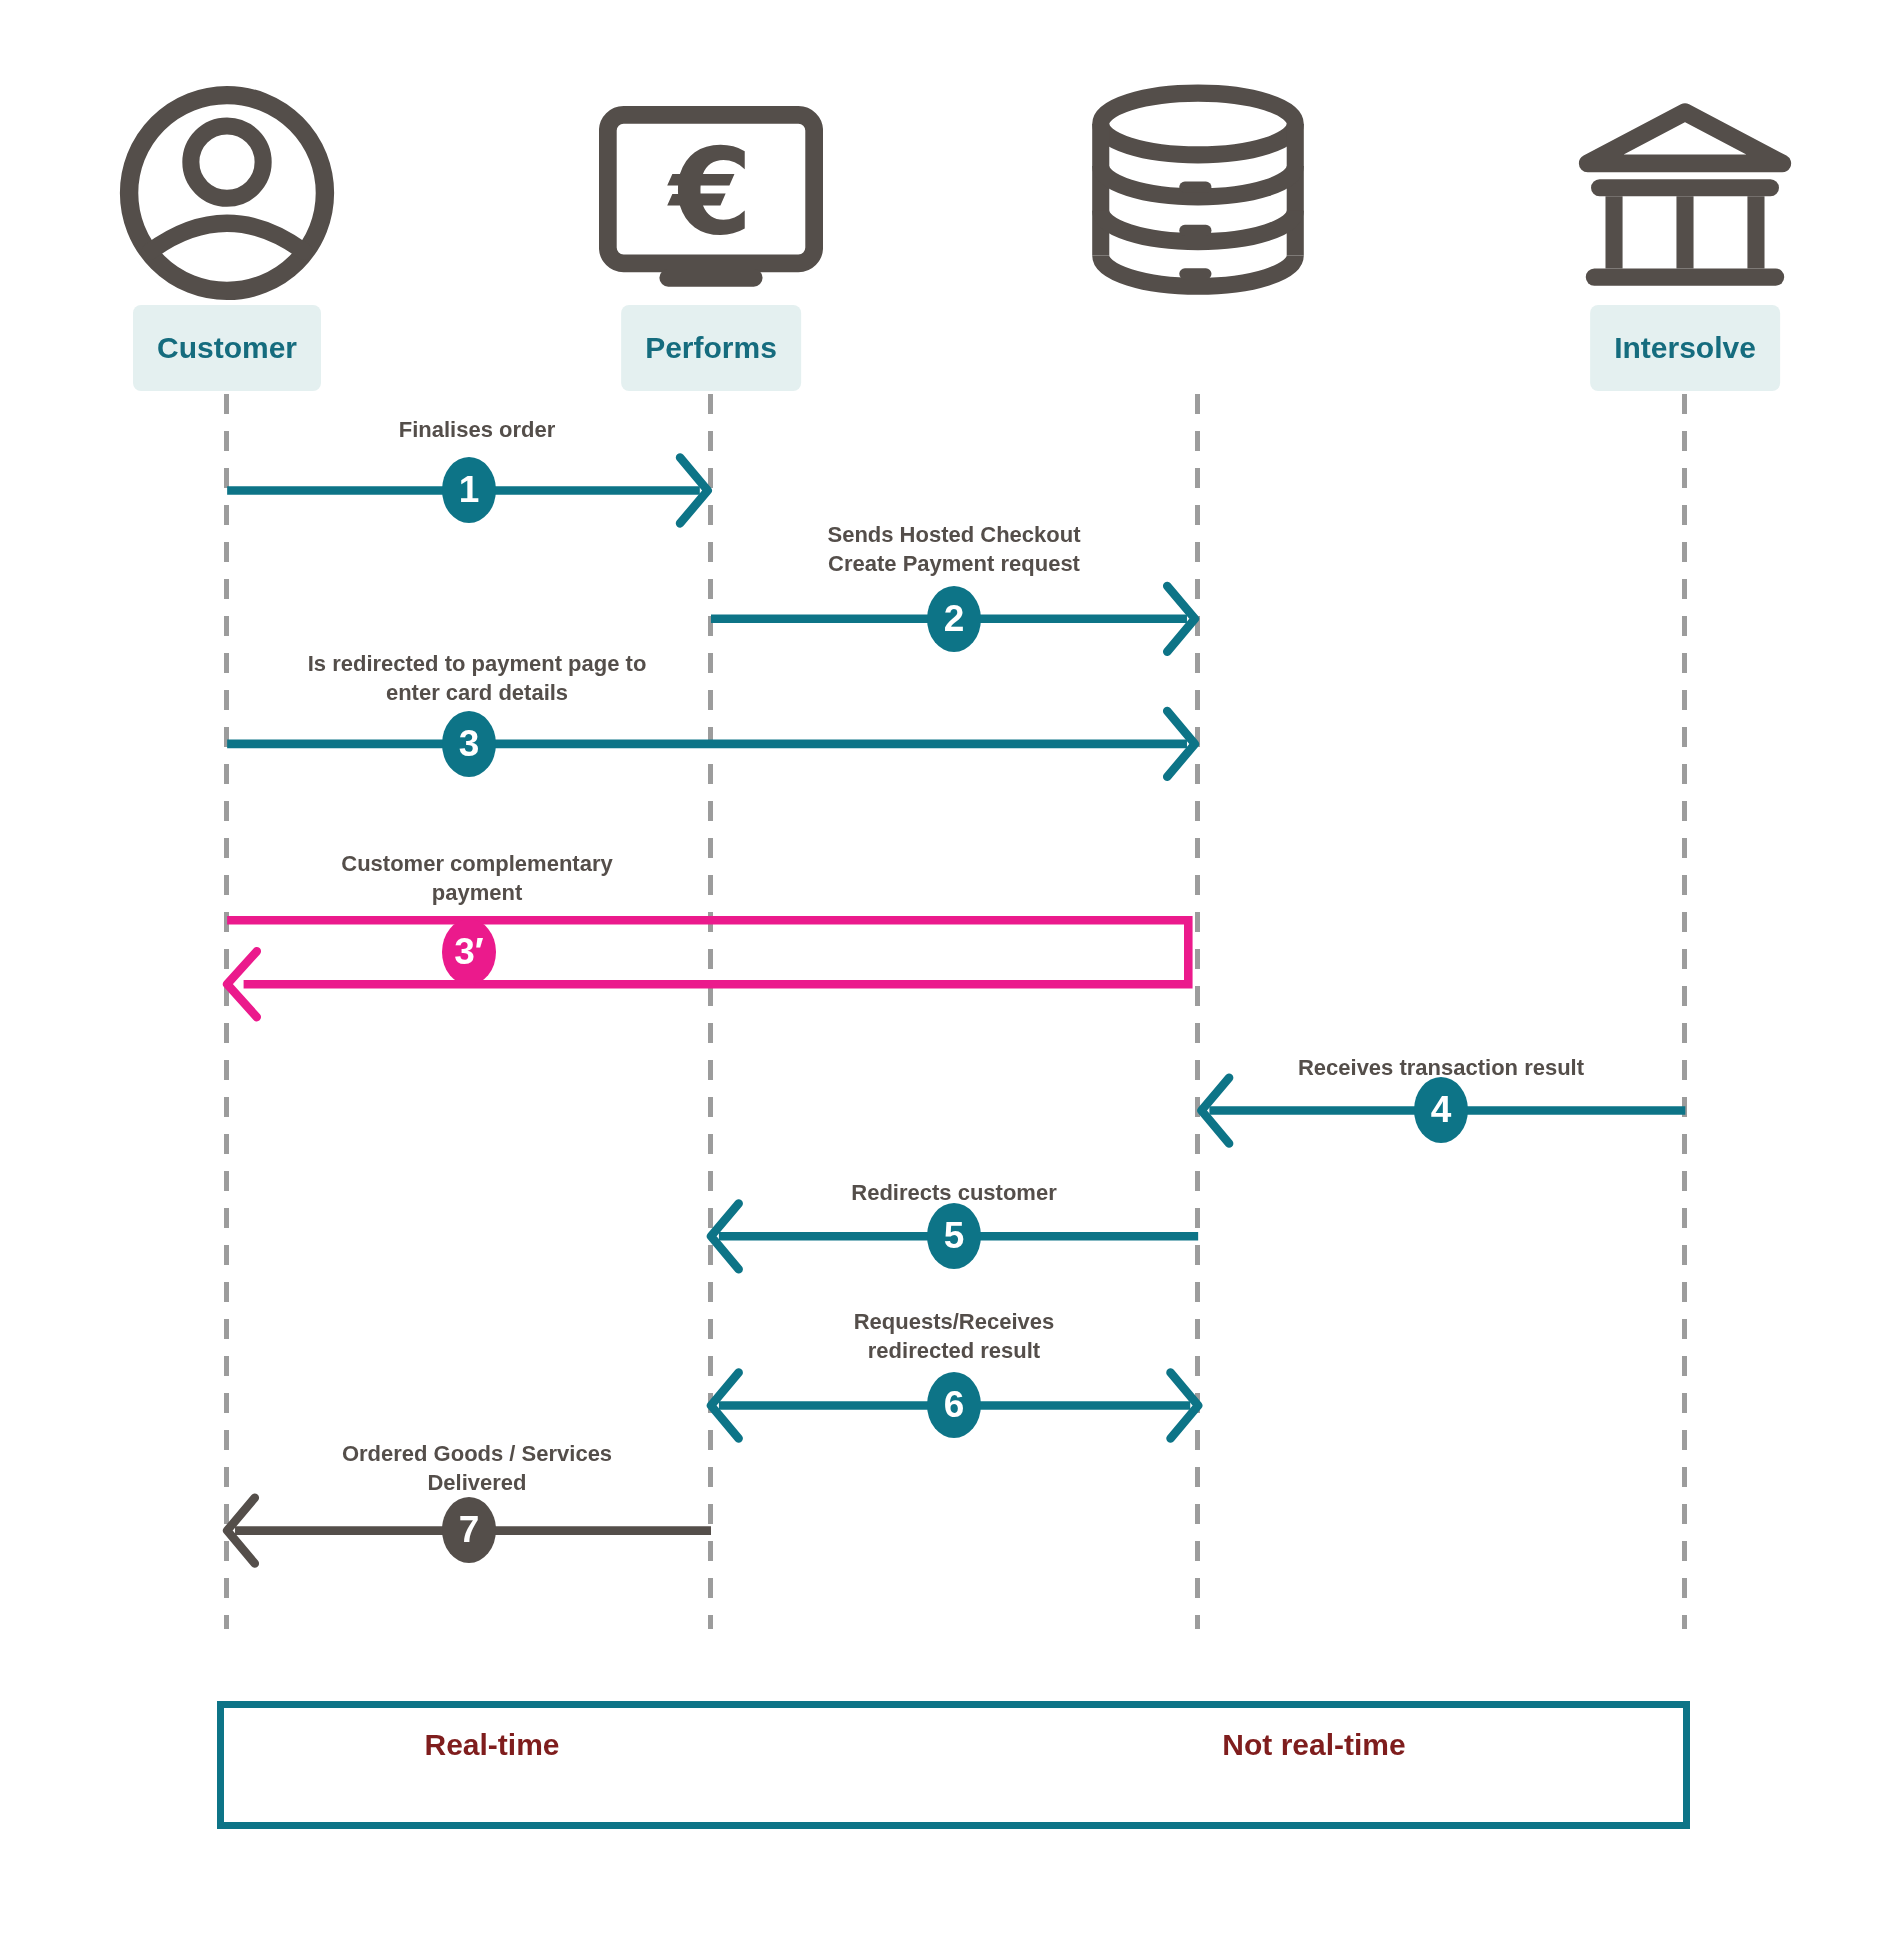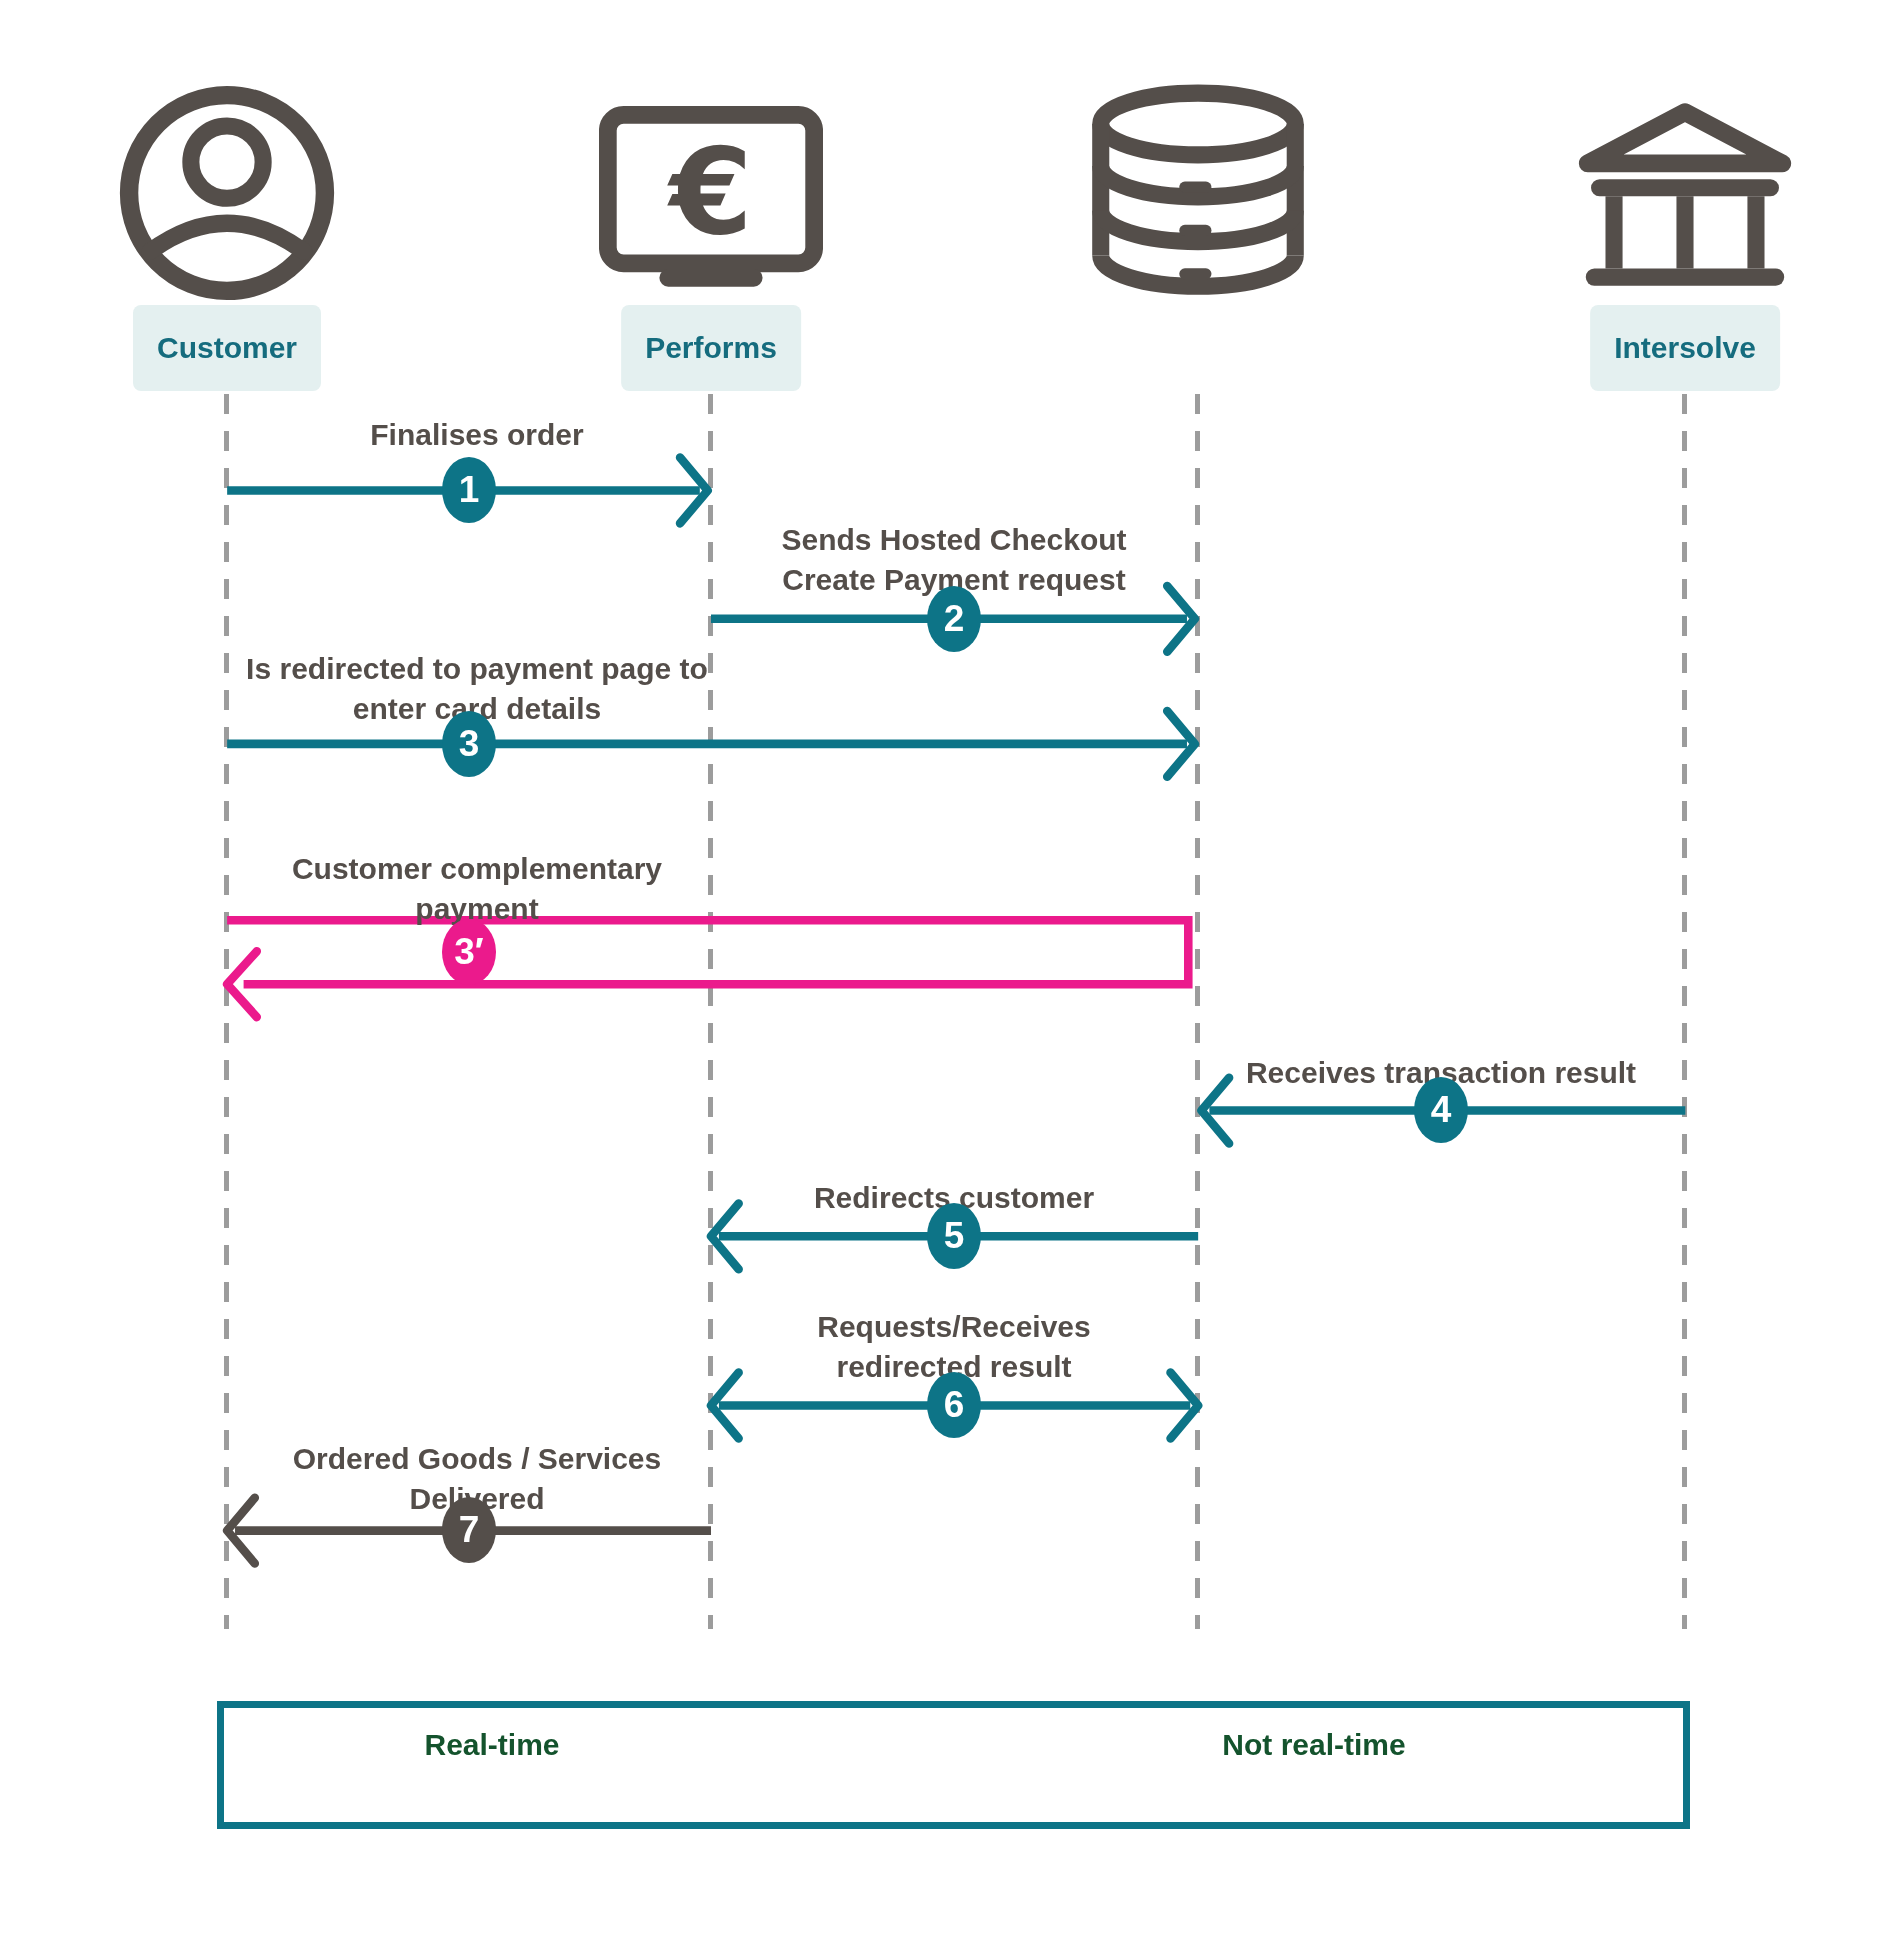--- a/index.html
+++ b/index.html
@@ -16,39 +16,39 @@
     background:#E4F0F0;color:#156C7E;
     font-size:30px;font-weight:bold;line-height:1;
     padding:28px 24px;border-radius:8px;white-space:nowrap;
   }
   .lifeline{
     position:absolute;top:394px;width:4.6px;height:1235px;
     background:repeating-linear-gradient(to bottom,#9C9C9C 0 20px,transparent 20px 37px);
   }
   .msg-label{
     position:absolute;transform:translateX(-50%);
-    color:#544E4A;font-size:30px;font-weight:bold;line-height:1.32;
+    color:#544E4A;font-size:22px;font-weight:bold;line-height:1.32;
     text-align:center;white-space:pre-line;
   }
   .badge{
     position:absolute;width:54px;height:66px;
     margin-left:-27px;margin-top:-33px;border-radius:50%;
     display:flex;align-items:center;justify-content:center;
     color:#ffffff;font-size:37px;font-weight:bold;
   }
   .badge.teal{background:#0D7487;}
   .badge.pink{background:#EB1A8C;}
   .badge.dark{background:#544E4A;}
   .legend-box{
     position:absolute;left:217px;top:1701px;width:1473px;height:128px;
     border:7.2px solid #0D7487;box-sizing:border-box;background:#ffffff;
   }
   .legend-label{
     position:absolute;top:1728px;transform:translateX(-50%);
-    color:#14532d;font-size:30px;font-weight:bold;white-space:nowrap;
+    color:#7f1d1d;font-size:30px;font-weight:bold;white-space:nowrap;
   }
   .arrow-overlay{position:absolute;left:0;top:0;}
   .stroke-dark{stroke:#544E4A;fill:none;}
   .fill-dark{fill:#544E4A;}
   .teal-line{stroke:#0D7487;fill:none;}
   .pink-line{stroke:#EB1A8C;fill:none;}
   .dark-line{stroke:#544E4A;fill:none;}
 </style>
 </head>
 <body>

